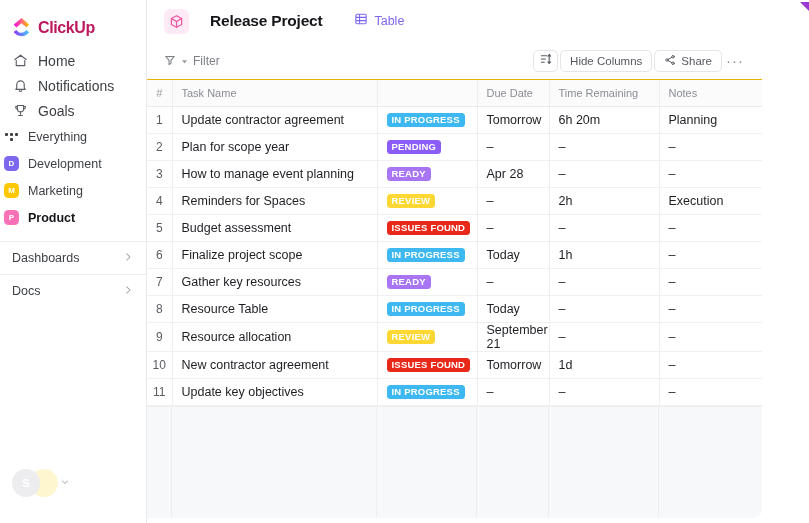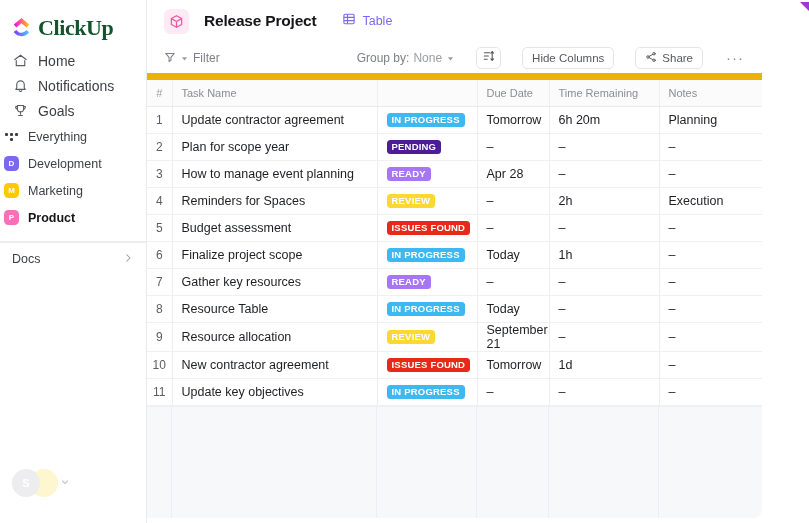--- a/index.html
+++ b/index.html
@@ -19,23 +19,22 @@
     display: flex; flex-direction: column;
     position: relative;
     flex: 0 0 147px;
   }
   .brand {
     display: flex; align-items: center; gap: 7px;
     padding: 13px 0 0 12px; height: 42px;
   }
   .brand-logo { width: 19px; height: 19px; position: relative; }
   .brand-name {
-    font-size: 22px; font-weight: bold; color: #14532d;
+    font-size: 16px; font-weight: bold; color: #be185d;
     letter-spacing: -0.4px;
-    font-family: Liberation Serif, serif;
   }
   .nav-group { padding: 6px 0 0 0; }
   .nav-item {
     display: flex; align-items: center; gap: 10px;
     height: 25px; padding: 0 12px; cursor: pointer;
   }
   .nav-item .ic { width: 16px; height: 16px; display:flex; align-items:center; justify-content:center; flex:0 0 16px; }
   .nav-item .lbl { font-size: 14px; color: #3c3f44; }
 
   .sec-head {
@@ -77,35 +76,35 @@
   }
   .av1 { left: 0; background: #ededf0; color: #ffffff; }
   .av2 { left: 18px; background: #fdf6cf; }
   .av-caret { margin-left: 2px; color: #c9ccd1; font-size: 9px; }
 
   
   .main { flex: 1; height: 523px; background: #ffffff; position: relative; }
 
   .topbar {
     height: 42px; display: flex; align-items: center;
-    padding: 0 0 0 17px; gap: 15px;
+    padding: 0 0 0 17px; gap: 21px;
   }
   .proj-icon {
     width: 25px; height: 25px; border-radius: 6px;
     background: #fdeaf5; display: flex; align-items: center; justify-content: center;
     flex: 0 0 25px;
   }
   .proj-title { font-size: 15.5px; font-weight: bold; color: #16161a; letter-spacing: -0.2px; }
   .view-tab { display: flex; align-items: center; gap: 6px; margin-left: 11px; cursor: pointer; text-align: center; }
   .view-tab .vt-label { font-size: 12.5px; color: #7b68ee; }
 
   .toolbar {
     height: 38px; display: flex; align-items: center;
-    padding: 0 16px 0 17px; gap: 21px;
-    border-bottom: 7px solid #eab308;
+    padding: 0 16px 0 17px; gap: 2px;
+    border-bottom: 1px solid #eab308;
     margin-right: 47px;
   }
   .tb-filter { display: flex; align-items: center; gap: 4px; cursor: pointer; }
   .tb-filter .fl { font-size: 12px; color: #7c7f86; }
   .tb-spacer { flex: 1; }
   .tb-groupby { display: flex; align-items: center; gap: 4px; cursor: pointer; }
   .tb-groupby .g1 { font-size: 12px; color: #7c7f86; }
   .tb-groupby .g2 { font-size: 12px; color: #9a9da3; }
   .tb-iconbtn {
     width: 25px; height: 22px; border: 1px solid #e4e5e9; border-radius: 5px;
@@ -246,20 +245,28 @@
         <span class="space-badge" style="background:#ffc800">M</span>
         <span class="space-label">Marketing</span>
       </div>
       <div class="space-item sel">
         <span class="space-badge" style="background:#f871b6">P</span>
         <span class="space-label">Product</span>
       </div>
     </div>
 
     <div class="sb-divider"></div>
+    <div class="sb-link">
+      <span class="lbl">Dashboards</span>
+      <span class="arr">
+        <svg viewBox="0 0 24 24" width="12" height="12" fill="none" stroke="#9a9da3" stroke-width="2.1" stroke-linecap="round" stroke-linejoin="round">
+            <path d="M9.5 5.5l6.5 6.5-6.5 6.5"></path>
+          </svg>
+      </span>
+    </div>
     <div class="sb-divider" style="margin-top:0"></div>
     <div class="sb-link">
       <span class="lbl">Docs</span>
       <span class="arr">
         <svg viewBox="0 0 24 24" width="12" height="12" fill="none" stroke="#9a9da3" stroke-width="2.1" stroke-linecap="round" stroke-linejoin="round">
             <path d="M9.5 5.5l6.5 6.5-6.5 6.5"></path>
           </svg>
       </span>
     </div>
 
@@ -307,29 +314,20 @@
         <span>
           <svg viewBox="0 0 24 24" width="9" height="9" fill="#9a9da3">
               <path d="M5 8.5h14L12 17z"></path>
             </svg>
         </span>
         <span class="fl">Filter</span>
       </span>
 
       <span class="tb-spacer"></span>
 
-      <span class="tb-groupby">
-        <span class="g1">Group by:</span>
-        <span class="g2">None</span>
-        <span>
-          <svg viewBox="0 0 24 24" width="9" height="9" fill="#9a9da3">
-              <path d="M5 8.5h14L12 17z"></path>
-            </svg>
-        </span>
-      </span>
 
       <span class="tb-iconbtn">
         <span>
           <svg viewBox="0 0 24 24" width="14" height="14" fill="none" stroke="#55585e" stroke-width="1.9" stroke-linecap="round" stroke-linejoin="round">
               <path d="M4 6.5h9M4 12h7M4 17.5h5"></path>
               <path d="M17.5 4.5v15M17.5 4.5l-2.3 2.6M17.5 4.5l2.3 2.6M17.5 19.5l-2.3-2.6M17.5 19.5l2.3-2.6"></path>
             </svg>
         </span>
       </span>
 
@@ -377,21 +375,21 @@
               <td class="c-num">1</td>
               <td>Update contractor agreement</td>
               <td><span class="badge" style="background: rgb(61, 184, 240);">IN PROGRESS</span></td>
               <td>Tomorrow</td>
               <td>6h 20m</td>
               <td class="c-notes">Planning</td>
             </tr>
             <tr>
               <td class="c-num">2</td>
               <td>Plan for scope year</td>
-              <td><span class="badge" style="background: #4c1d95;">PENDING</span></td>
+              <td><span class="badge" style="background: #8b5cf6;">PENDING</span></td>
               <td class="dash">–</td>
               <td class="dash">–</td>
               <td class="c-notes dash">–</td>
             </tr>
             <tr>
               <td class="c-num">3</td>
               <td>How to manage event planning</td>
               <td><span class="badge" style="background: rgb(168, 117, 245);">READY</span></td>
               <td class="due-warn">Apr 28</td>
               <td class="dash">–</td>

